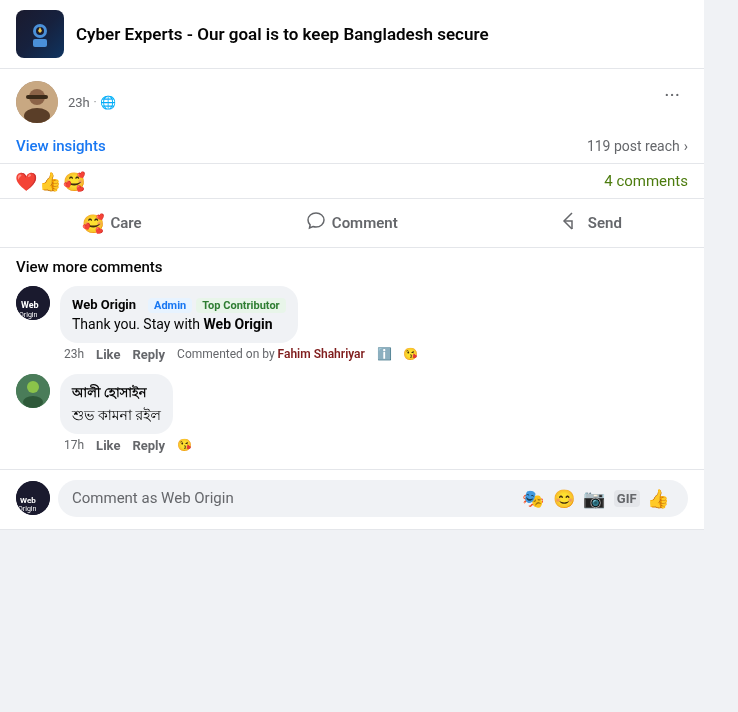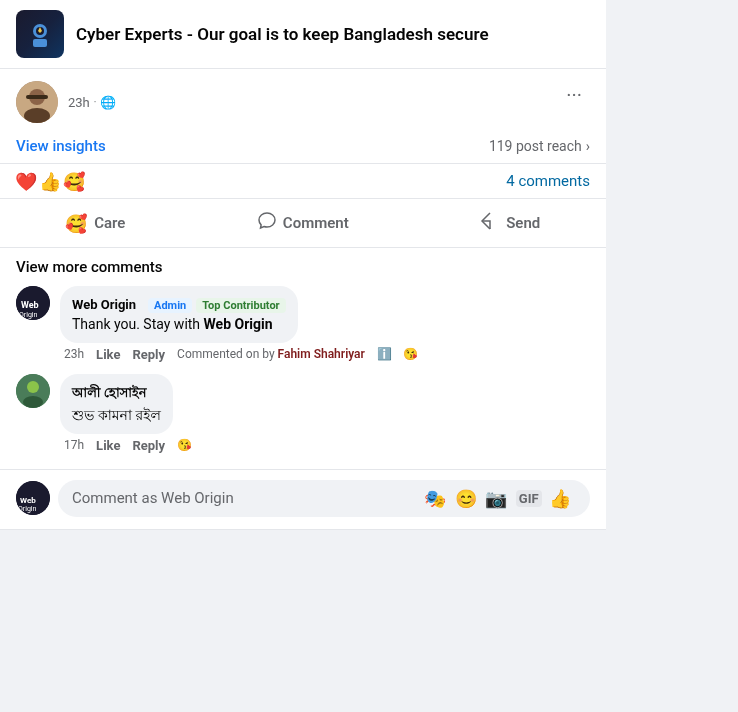--- a/index.html
+++ b/index.html
@@ -4,21 +4,21 @@
   <style>
     * { box-sizing: border-box; margin: 0; padding: 0; }
     body {
       font-family: -apple-system, BlinkMacSystemFont, 'Segoe UI', Roboto, Helvetica, Arial, sans-serif;
       background: #f0f2f5;
       width: 738px;
       min-height: 712px;
     }
 
     .page-wrapper {
-      width: 606px;
+      width: 704px;
       background: #fff;
     }
 
     
     .group-header {
       display: flex;
       align-items: center;
       padding: 10px 16px;
       border-bottom: 1px solid #e4e6ea;
       background: #fff;
@@ -171,21 +171,21 @@
       align-items: center;
       justify-content: center;
     }
     .reaction-count {
       font-size: 15px;
       color: #65676b;
       margin-left: 4px;
     }
     .comments-count {
       font-size: 15px;
-      color: #0369a1;
+      color: #4d7c0f;
       cursor: pointer;
     }
 
     
     .action-buttons {
       display: flex;
       align-items: center;
       justify-content: space-around;
       padding: 4px 0;
       border-bottom: 1px solid #e4e6ea;

